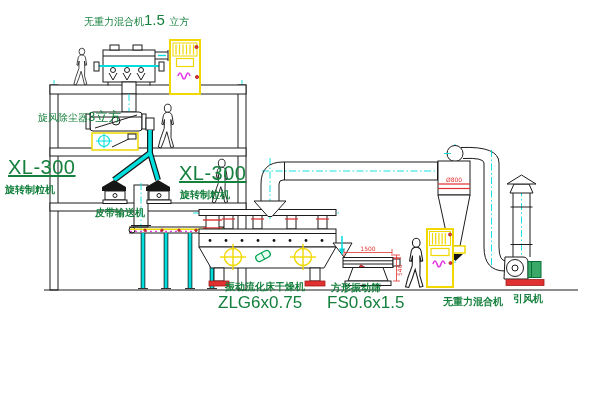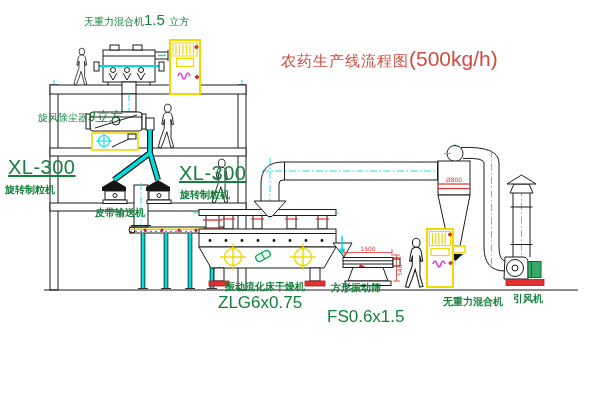--- a/index.html
+++ b/index.html
@@ -14,21 +14,21 @@
   .cyd{stroke:#00dede;stroke-width:0.9;fill:none;stroke-dasharray:7 2.5 1.5 2.5;}
   .yw {stroke:#f0d800;fill:none;}
   .ywf{stroke:#f0d800;fill:#ffffff;}
   .rd {stroke:#e03030;fill:none;}
   .rdf{fill:#e03030;stroke:#a02020;stroke-width:0.8;}
   .mg {stroke:#e437e4;fill:none;}
   .dim{fill:#e03030;font-size:6px;font-family:"DejaVu Sans",sans-serif;}
   
   .lbl{position:absolute;color:#15803d;white-space:nowrap;line-height:1;z-index:5;}
   .b{font-weight:bold;}
-  .f10{font-size:10px;} .f13{font-size:13px;font-style:italic;} .f15{font-size:15px;}
+  .f10{font-size:10px;} .f13{font-size:13px;} .f15{font-size:15px;}
   .f17{font-size:17px;} .f20{font-size:20px;letter-spacing:0.5px;text-decoration:underline;}
   .title{position:absolute;left:281px;top:47px;color:#cf4b3f;white-space:nowrap;z-index:5;}
   .title .t1{font-size:15px;letter-spacing:1px;}
   .title .t2{font-size:21px;}
 </style>
 </head>
 <body>
 
 <div class="stage">
 
@@ -309,23 +309,20 @@
     <circle class="rdf" cx="450.5" cy="263" r="1.5"></circle>
     <path class="mg" d="M433,264 q2,-6 4,0 q2,6 4,0 q2,-6 4,0" stroke-width="1.6"></path>
   </g>
 
   <use href="#person" transform="translate(72,48) scale(0.79)"></use>
   <use href="#person" transform="translate(156,104) scale(0.94)"></use>
   <use href="#person" transform="translate(210,159) scale(0.94)"></use>
   <use href="#person" transform="translate(403,238) scale(1.06)"></use>
 </svg>
 
-<div class="title">
-  <span class="t1">农药生产线流程图</span><span class="t2">(500kg/h)</span>
-</div>
 
 <div class="lbl" style="left:84px;top:12px;">
   <span class="f10">无重力混合机</span><span class="f15">1.5</span> <span class="f10">立方</span>
 </div>
 
 <div class="lbl" style="left:38px;top:108px;">
   <span class="f10">旋风除尘器</span><span class="f13">3立方</span>
 </div>
 
 <div class="lbl f20" style="left:8px;top:157px;">XL-300</div>
@@ -333,18 +330,18 @@
 
 <div class="lbl f20" style="left:179px;top:163px;">XL-300</div>
 <div class="lbl f10 b" style="left:180px;top:190px;">旋转制粒机</div>
 
 <div class="lbl f10 b" style="left:95px;top:208px;text-align:center;">皮带输送机</div>
 
 <div class="lbl f10 b" style="left:225px;top:283px;font-family:Liberation Mono, monospace;">振动流化床干燥机</div>
 <div class="lbl f17" style="left:218px;top:294px;">ZLG6x0.75</div>
 
 <div class="lbl f10 b" style="left:331px;top:283px;">方形振动筛</div>
-<div class="lbl f17" style="left:327px;top:308px;">FS0.6x1.5</div>
+<div class="lbl f17" style="left:327px;top:294px;">FS0.6x1.5</div>
 
 <div class="lbl f10 b" style="left:443px;top:297px;">无重力混合机</div>
 <div class="lbl f10 b" style="left:513px;top:294px;">引风机</div>
 
 </div>
 
 </body></html>

